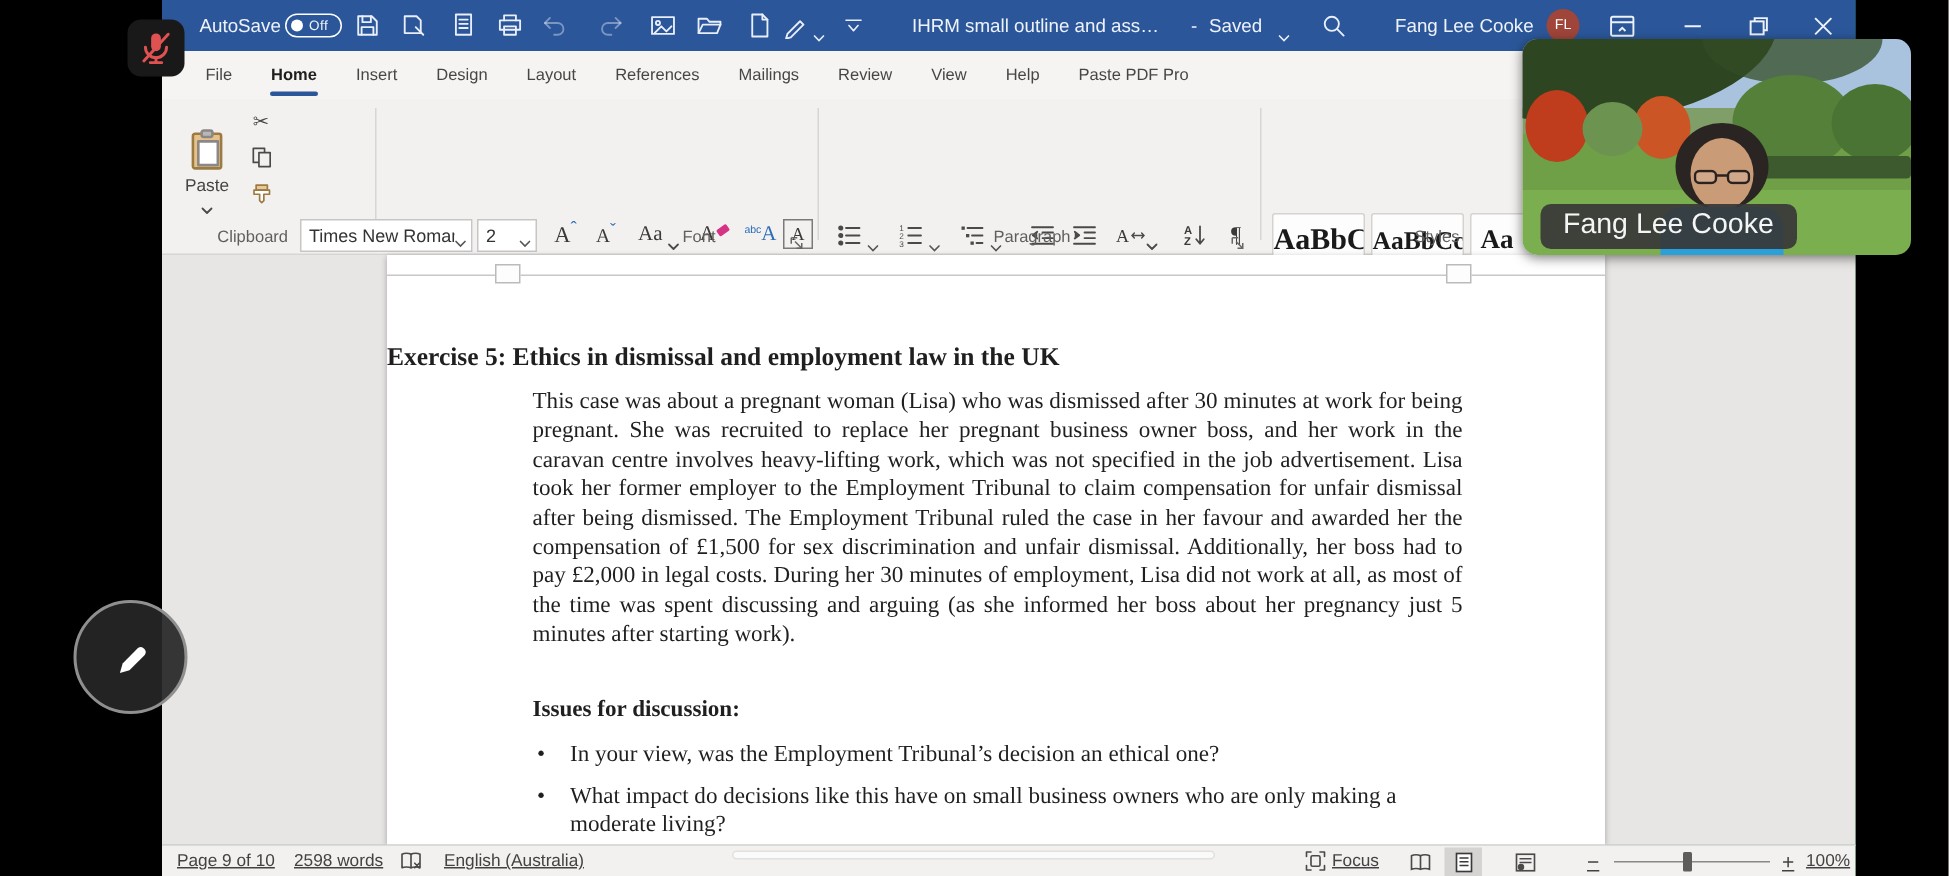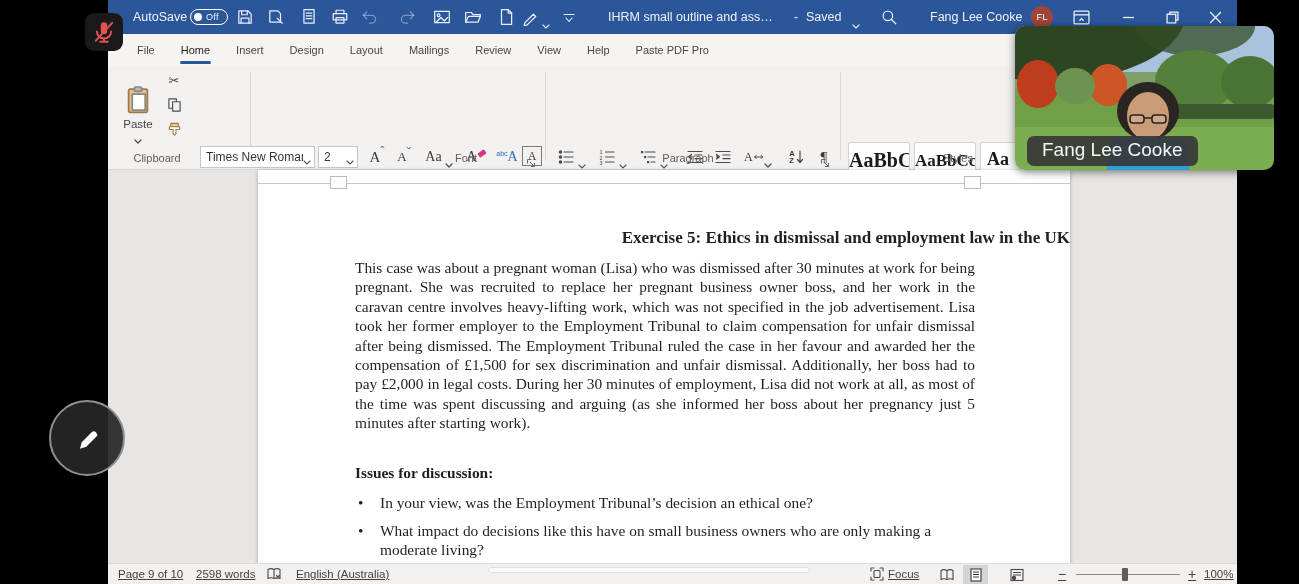--- a/index.html
+++ b/index.html
@@ -21,21 +21,21 @@
   .avatar { position:absolute; left:923px; top:6px; width:22px; height:22px; border-radius:50%; background:#a0453a; color:#fff; font-size:9.5px; text-align:center; line-height:22px; }
   .winctl { position:absolute; top:7px; width:22px; height:20px; display:flex; align-items:center; justify-content:center; }
   .winctl svg { stroke:#eef2fa; fill:none; stroke-width:1.2; }
   .chev { width:8px; height:6px; }
   .chev svg, .chevD svg { stroke:#555; fill:none; stroke-width:1.1; stroke-linecap:round; }
   .chevW svg { stroke:#e9eefa; }
 
   
   .tabsrow { position:absolute; left:0; top:34px; width:100%; height:32px; background:#f6f4f3; display:flex; align-items:center; padding-left:16px; }
   .tab { font-size:11px; color:#484644; padding:0 13px; height:32px; line-height:32px; position:relative; white-space:nowrap; }
-  .tab.active { color:#1f1e1d; font-weight:normal; }
+  .tab.active { color:#1f1e1d; font-weight:bold; }
   .tab.active::after { content:""; position:absolute; left:12px; right:12px; bottom:2px; height:3px; background:#2b579a; border-radius:2px; }
 
   
   .ribbon { position:absolute; left:0; top:66px; width:100%; height:104px; background:#f3f1f0; border-bottom:1px solid #d8d6d4; }
   .vdiv { position:absolute; top:6px; height:88px; width:1px; background:#d8d6d4; }
   .grp-label { position:absolute; top:86px; font-size:11px; color:#605e5c; text-align:center; }
   .launcher { position:absolute; top:88px; width:12px; height:12px; }
   .launcher svg { stroke:#666; fill:none; stroke-width:1; }
   .rbtn { position:absolute; display:flex; align-items:center; justify-content:center; color:#444; }
   .rbtn svg { stroke:#4a4a4a; fill:none; stroke-width:1.2; stroke-linecap:round; stroke-linejoin:round; }
@@ -48,21 +48,21 @@
   .galcard { position:absolute; top:76px; width:62px; height:56px; background:#fdfdfd; border:1px solid #d5d3d1; border-radius:2px; text-align:center; }
   .galcard .smp { font-family:"Liberation Serif",serif; font-weight:bold; color:#1a1a1a; display:block; margin-top:6px; white-space:nowrap; overflow:hidden; }
   .galcard .nm { font-size:10.5px; color:#55504d; display:block; margin-top:4px; white-space:nowrap; overflow:hidden; }
 
   
   .canvas { position:absolute; left:0; top:170px; width:100%; height:393px; background:#e8e6e4; }
   .page { position:absolute; left:150px; top:0; width:812px; height:393px; background:#fff; box-shadow:0 1px 4px rgba(0,0,0,.3); overflow:hidden; }
   .pageline { position:absolute; left:0; top:13px; width:100%; height:1px; background:#c9c7c5; }
   .cropmark { position:absolute; top:6px; width:17px; height:13px; border:1px solid #bdbbb9; background:#fdfdfd; }
   .doc { font-family:"Liberation Serif",serif; color:#1f1f1f; }
-  .doc-title { position:absolute; left:0; top:58px; width:100%; text-align:right; font-size:17px; font-weight:bold;padding-left:40px; }
+  .doc-title { position:absolute; left:0; top:58px; width:100%; text-align:left; font-size:17px; font-weight:bold; }
   .doc-body { position:absolute; left:97px; top:88px; width:620px; font-size:15.4px; line-height:19.4px; text-align:justify; }
   .doc-issues { position:absolute; left:97px; top:294px; font-size:15.4px; font-weight:bold; }
   .bullet-row { position:absolute; left:100px; width:618px; display:flex; font-size:15.4px; line-height:19.4px; }
   .bullet-row .mk { width:22px; flex:none; }
 
   
   .statusbar { position:absolute; left:0; top:563px; width:100%; height:21px; background:#f3f1f0; border-top:1px solid #dddbd9; font-size:11.5px; color:#424242; }
   .sb { position:absolute; top:0; height:20px; line-height:20px; white-space:nowrap;text-decoration:underline; }
   .sb-ic svg { stroke:#4a4a4a; fill:none; stroke-width:1.1; stroke-linecap:round; stroke-linejoin:round; }
   .viewbtn { position:absolute; top:1px; width:25px; height:19px; display:flex; align-items:center; justify-content:center; }
@@ -191,20 +191,21 @@
         </svg>
       </span>
   </div>
 
   <div class="tabsrow">
     <div class="tab">File</div>
     <div class="tab active">Home</div>
     <div class="tab">Insert</div>
     <div class="tab">Design</div>
     <div class="tab">Layout</div>
+    <div class="tab">References</div>
     <div class="tab">Mailings</div>
     <div class="tab">Review</div>
     <div class="tab">View</div>
     <div class="tab">Help</div>
     <div class="tab">Paste PDF Pro</div>
   </div>
 
   <div class="ribbon">
     <div class="vdiv" style="left:142px;"></div>
     <div class="vdiv" style="left:437px;"></div>
@@ -229,21 +230,21 @@
           <rect x="2" y="2" width="8" height="10"></rect>
           <rect x="6" y="5" width="8" height="10" fill="#f3f1f0"></rect>
         </svg>
       </div>
     <div class="rbtn" style="left:54px;top:52px;width:24px;height:22px;">
       <svg viewBox="0 0 16 16" width="15" height="15">
           <rect x="4" y="1.5" width="8" height="3.5" fill="#e8c89a" stroke="#9c7b43"></rect>
           <path d="M2.5 5 h11 v3 h-4 v4.5 l-1.5 1.5 -1.5-1.5 V8 h-4 Z" stroke="#9c7b43" fill="#fff"></path>
         </svg>
       </div>
-    <div class="grp-label" style="left:14px;width:70px;">Clipboard</div>
+    <div class="grp-label" style="left:14px;width:70px;text-align:right;">Clipboard</div>
     <span class="launcher" style="left:122px;"><svg viewBox="0 0 10 10" width="10" height="10">
           <path d="M1.5 1.5 h4 M1.5 1.5 v4"></path>
           <path d="M4 4 L8.5 8.5 M8.5 5 v3.5 h-3.5"></path>
         </svg></span>
 
     <div class="combo" style="left:92px;top:80px;width:115px;">
       <span class="val">Times New Roman</span>
       <span class="chev" style="margin-right:3px;"><svg viewBox="0 0 8 5" width="8" height="5">
             <path d="M1 1 L4 4 L7 1"></path>
           </svg></span>

